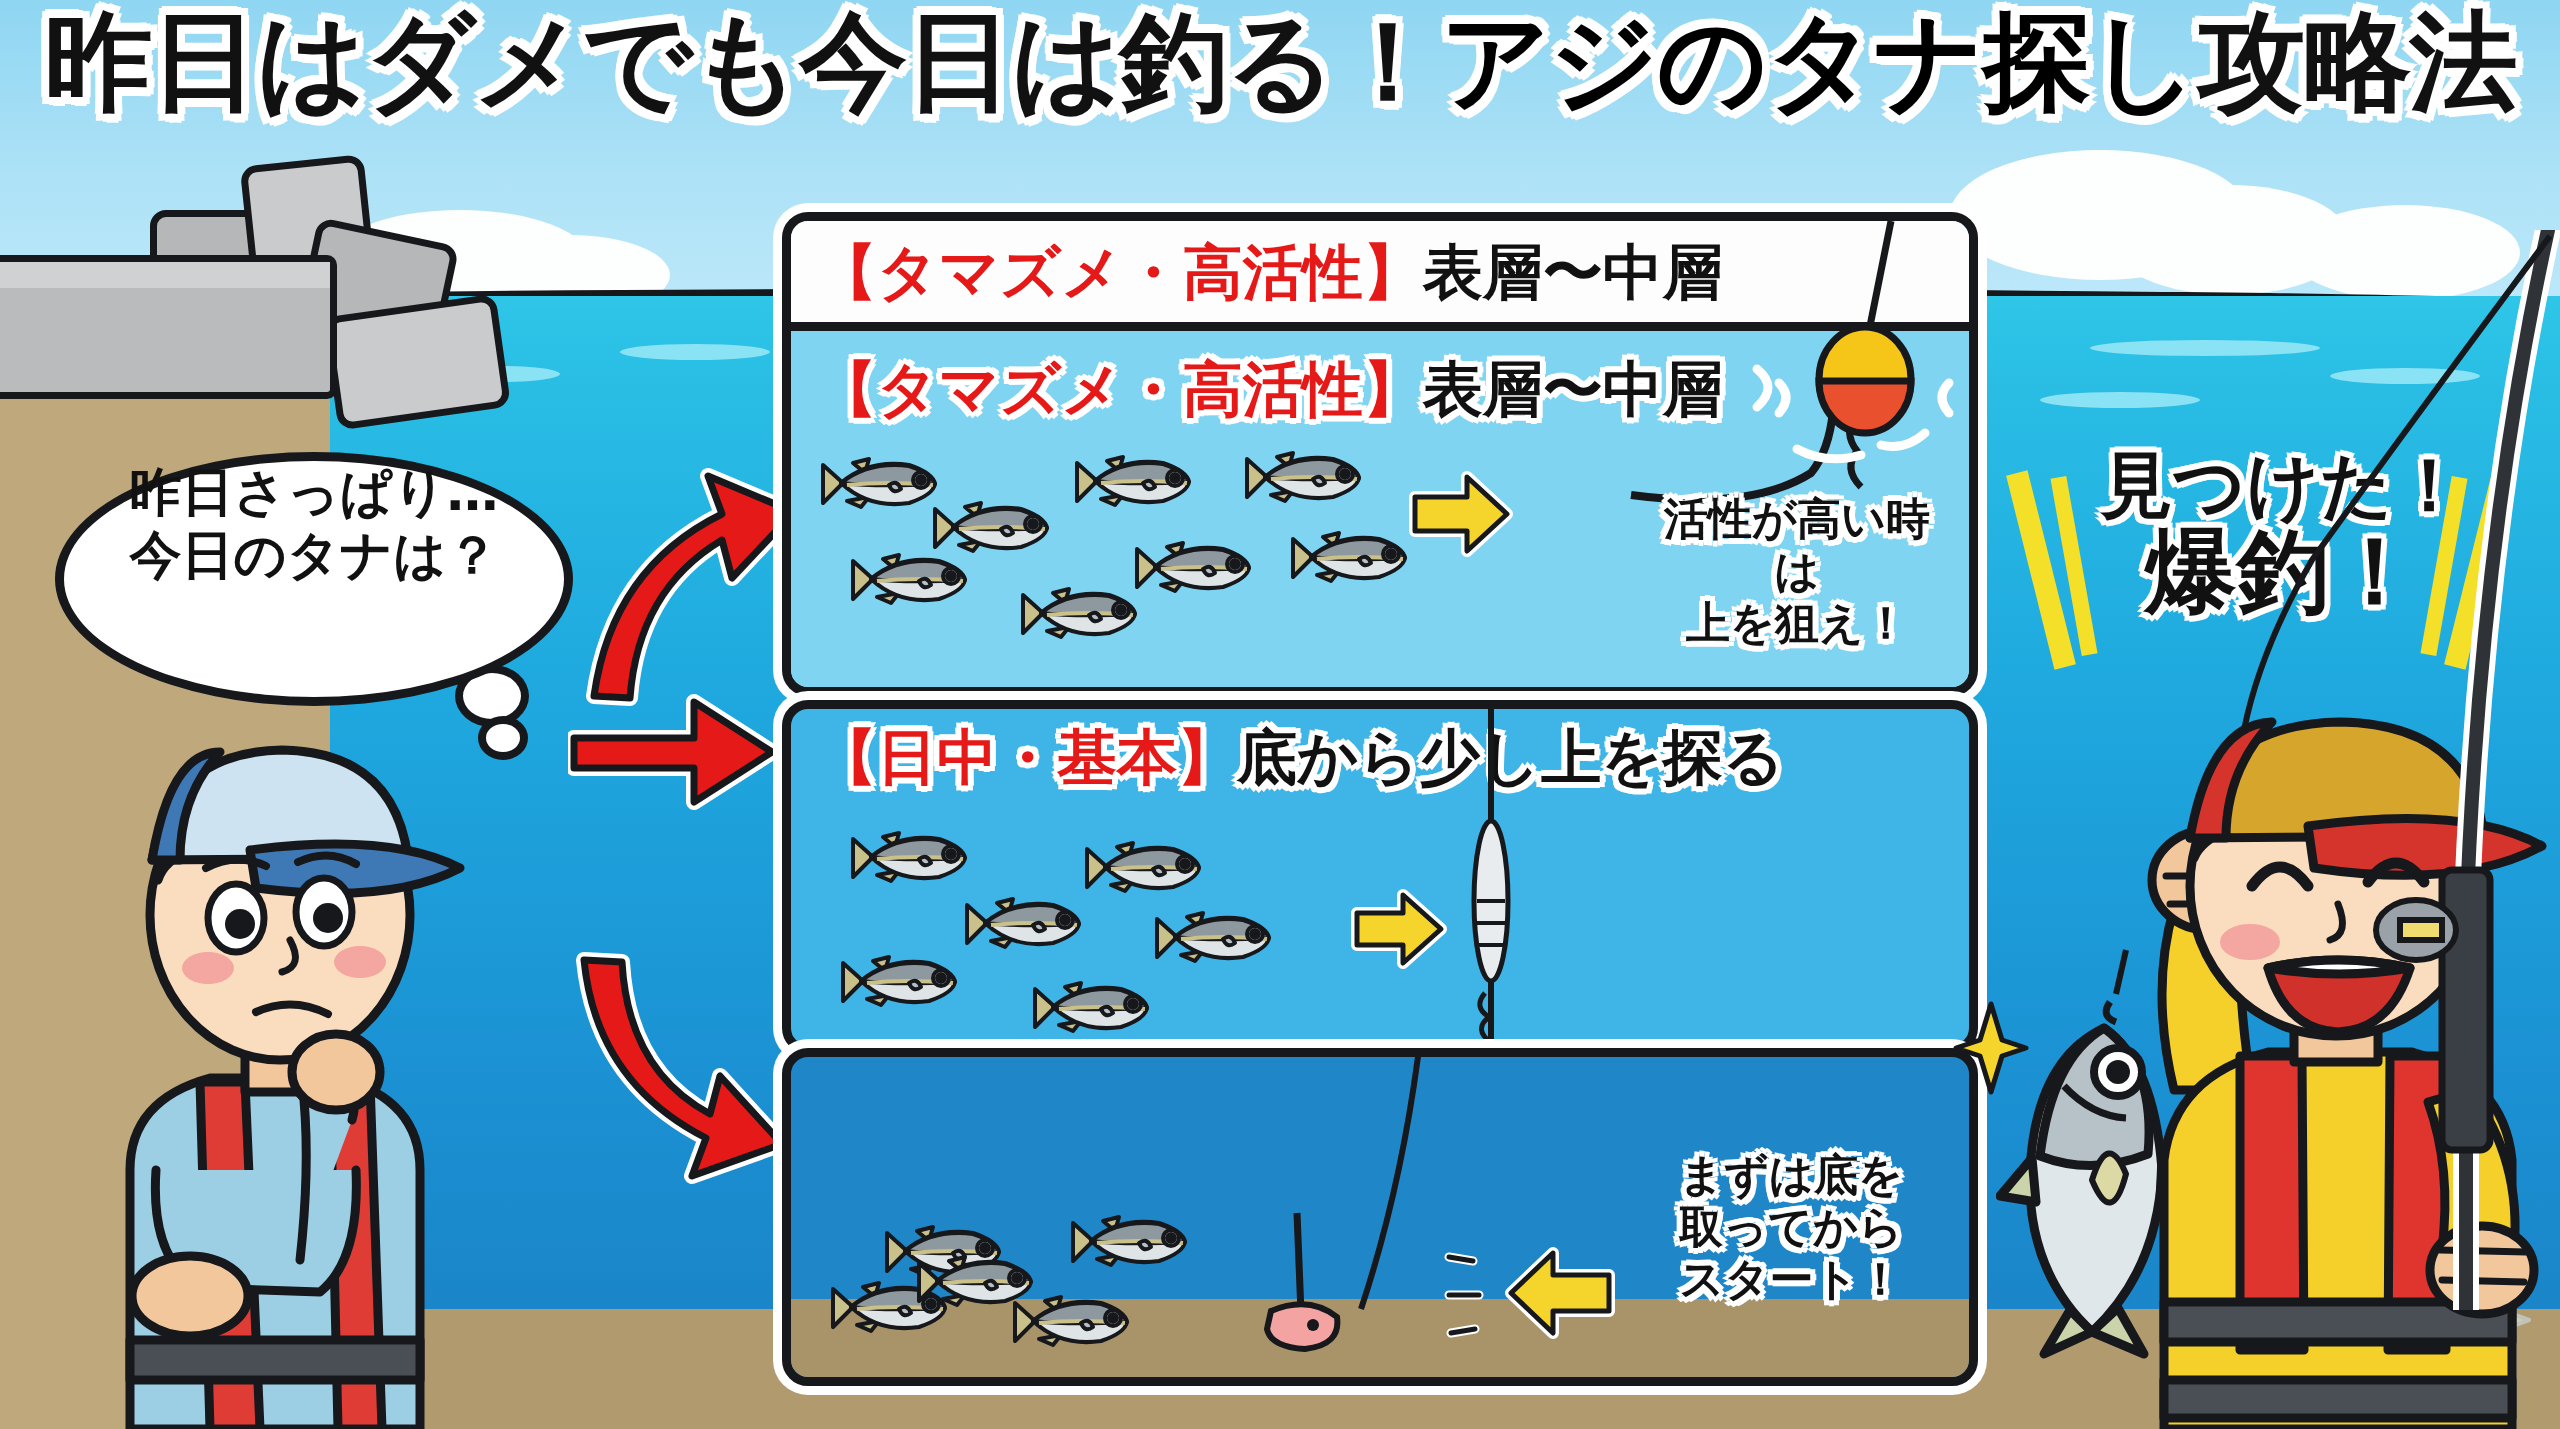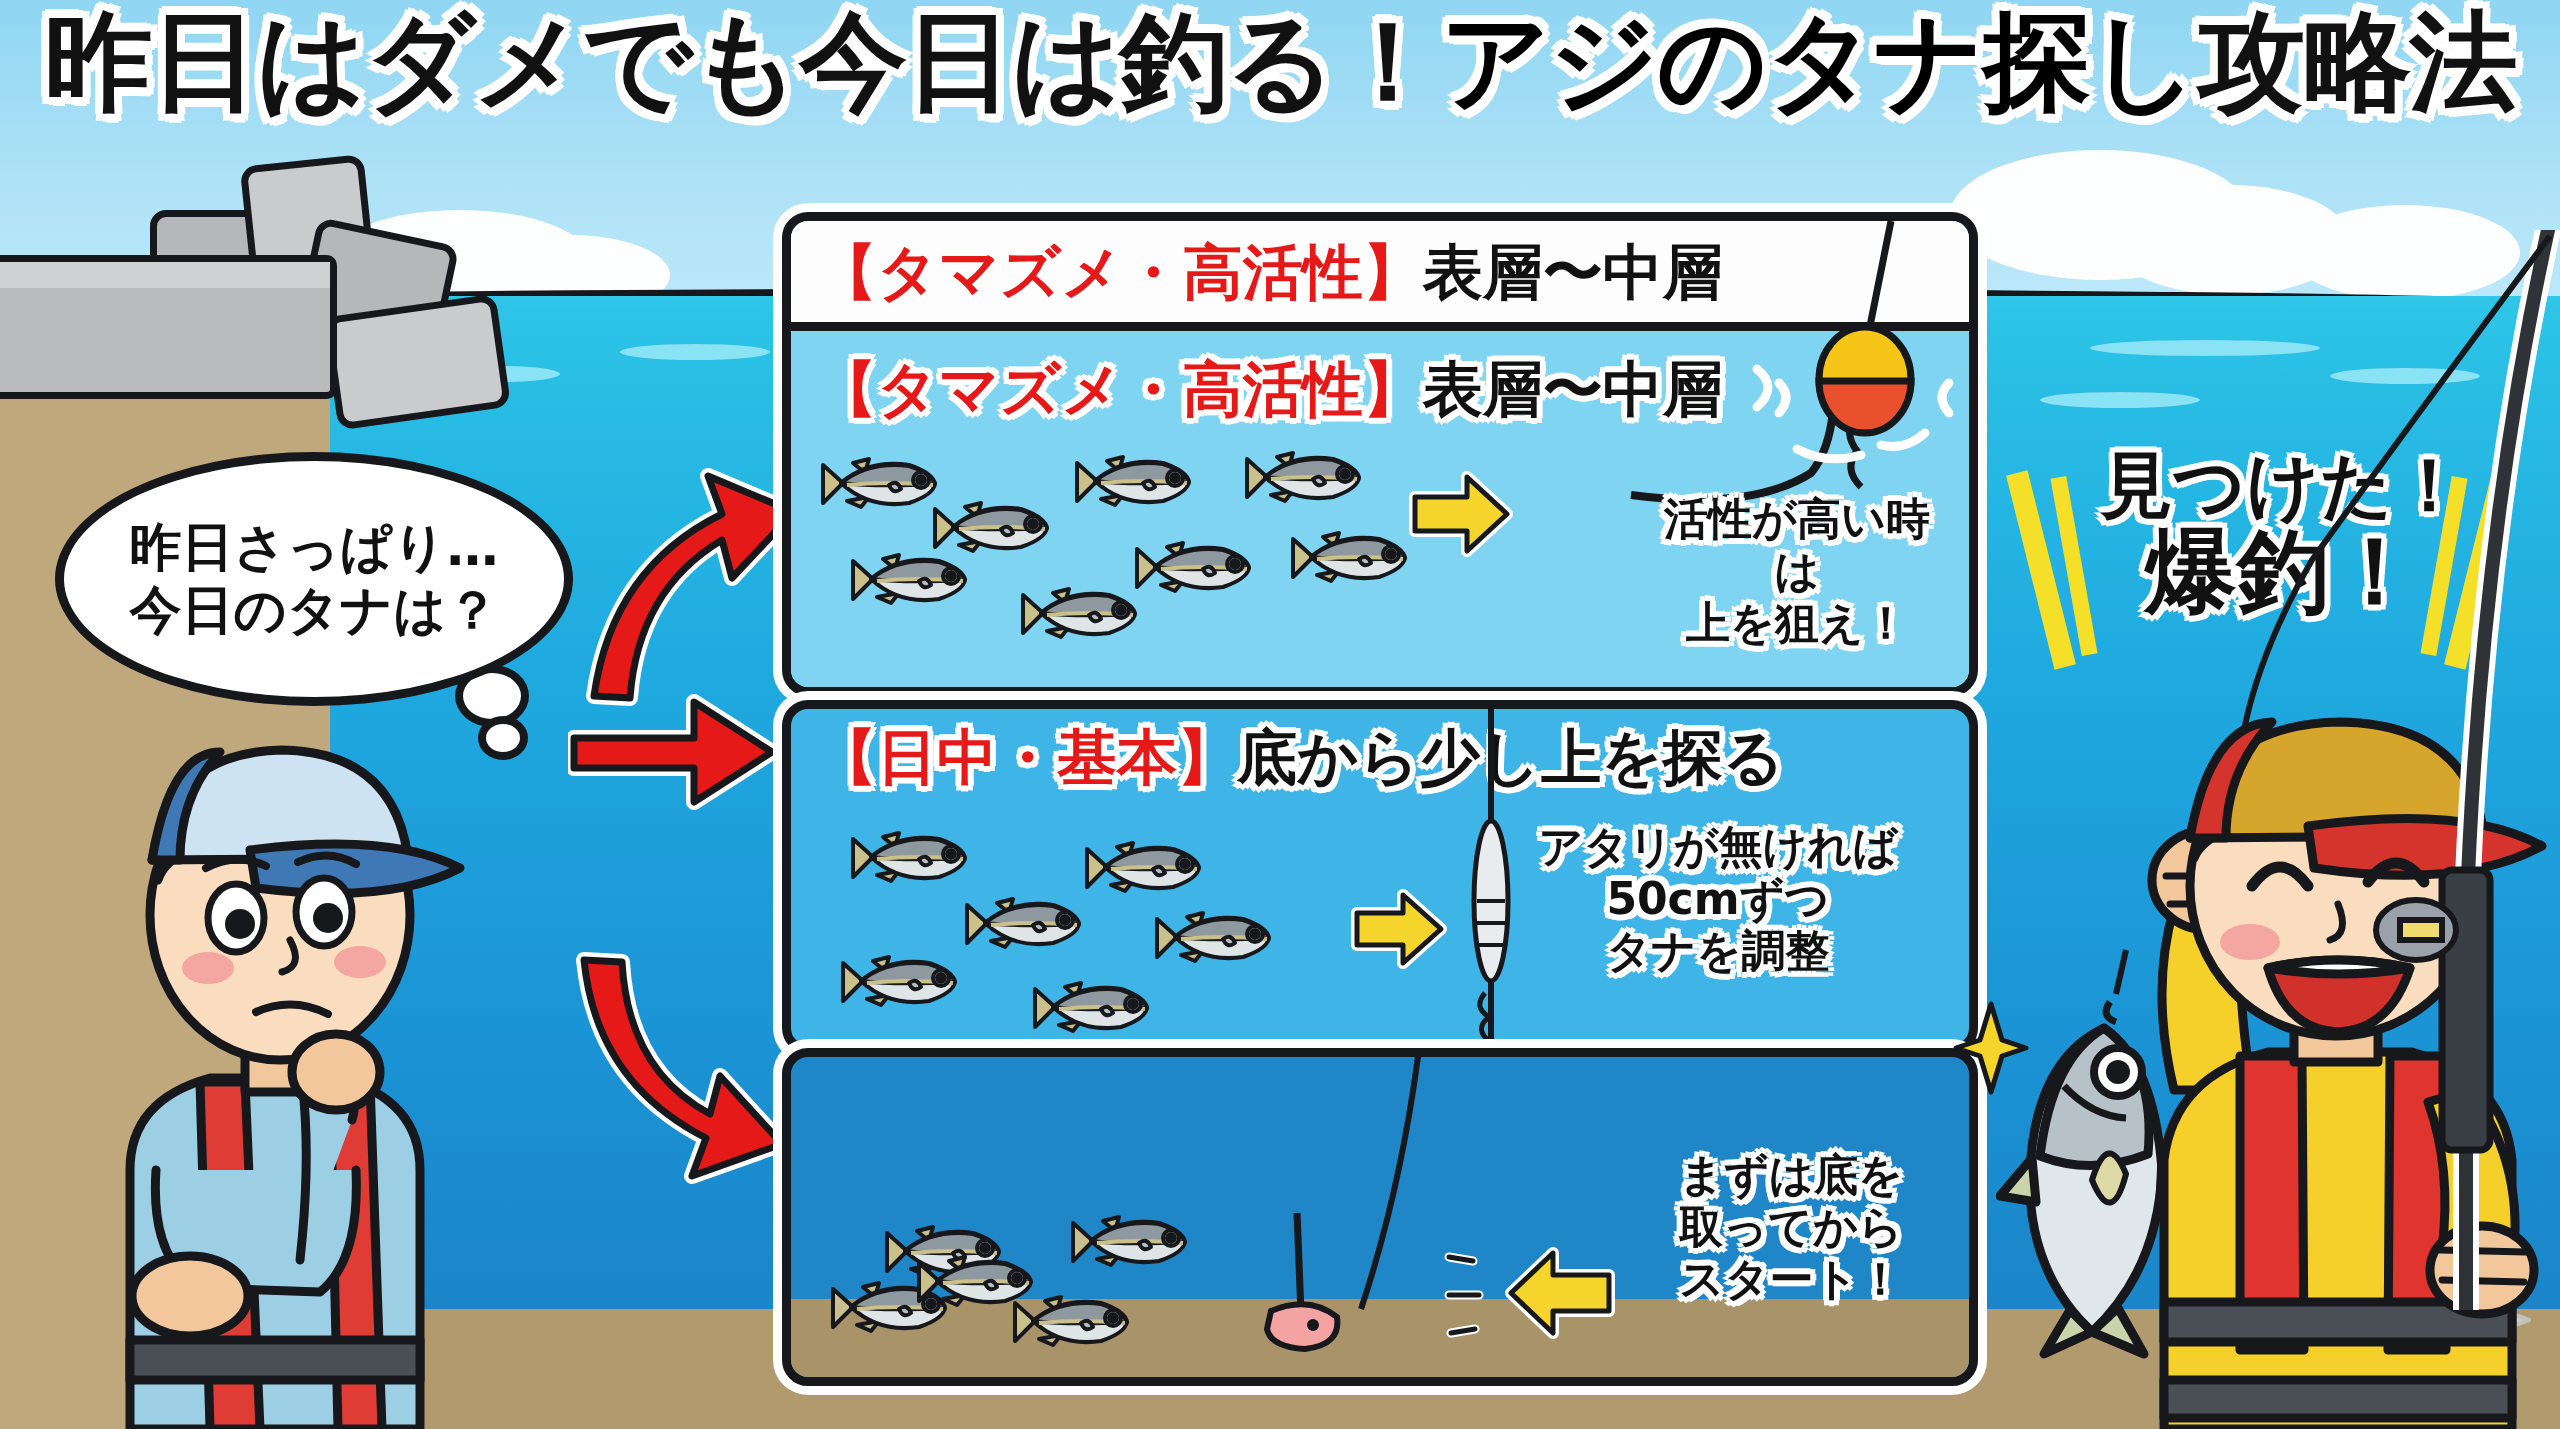--- a/index.html
+++ b/index.html
@@ -73,21 +73,21 @@
   .fish{position:absolute;width:126px;height:58px;}
   .fish svg{width:100%;height:100%;display:block;}
 
   
   .redarrow{position:absolute;}
   .yarrow{position:absolute;}
 
   
   .bubble{position:absolute;left:55px;top:452px;width:500px;height:236px;background:#fff;
           border:9px solid #16181c;border-radius:50%;display:flex;flex-direction:column;
-          align-items:center;justify-content:center;}
+          align-items:center;justify-content:flex-start;}
   .bubble div{font-size:52px;font-weight:900;color:#111;line-height:1.22;white-space:nowrap;}
   .btail{position:absolute;background:#fff;border:8px solid #16181c;border-radius:50%;}
 
   
   .char{position:absolute;}
   .char svg{display:block;}
 
   .rtext{position:absolute;right:42px;top:448px;text-align:center;width:470px;}
   .rtext .l1{font-size:72px;font-weight:900;line-height:1.05;white-space:nowrap;}
   .rtext .l2{font-size:92px;font-weight:900;line-height:1.05;white-space:nowrap;}
@@ -467,25 +467,20 @@
 
     <div style="position:absolute;left:620px;top:-8px;">
       <svg width="160" height="350" viewBox="0 0 160 350">
         <path d="M80 0 L80 350" stroke="#16181c" stroke-width="6" fill="none"></path>
         <ellipse cx="80" cy="200" rx="17" ry="80" fill="#e9ecef" stroke="#16181c" stroke-width="5"></ellipse>
         <path d="M66 200 L94 200 M66 222 L94 222 M66 244 L94 244" stroke="#16181c" stroke-width="4"></path>
         <path d="M74 292 q-12 14 4 24 q-16 12 2 26" stroke="#16181c" stroke-width="5" fill="none"></path>
       </svg>
     </div>
 
-    <div class="note ol" style="left:712px;top:112px;width:430px;">
-      <div>アタリが無ければ</div>
-      <div>50cmずつ</div>
-      <div>タナを調整</div>
-    </div>
   </div>
 
   <div class="panel" id="panel3">
     <div class="p3bed"></div>
 
 
     <div class="fish" style="left:90px;top:166px;">
         <svg viewBox="0 0 126 58">
           <g stroke="#16181c" stroke-width="4" stroke-linejoin="round">
             <path d="M36 8 L52 4 L48 18 Z" fill="#c9c08a"></path>

